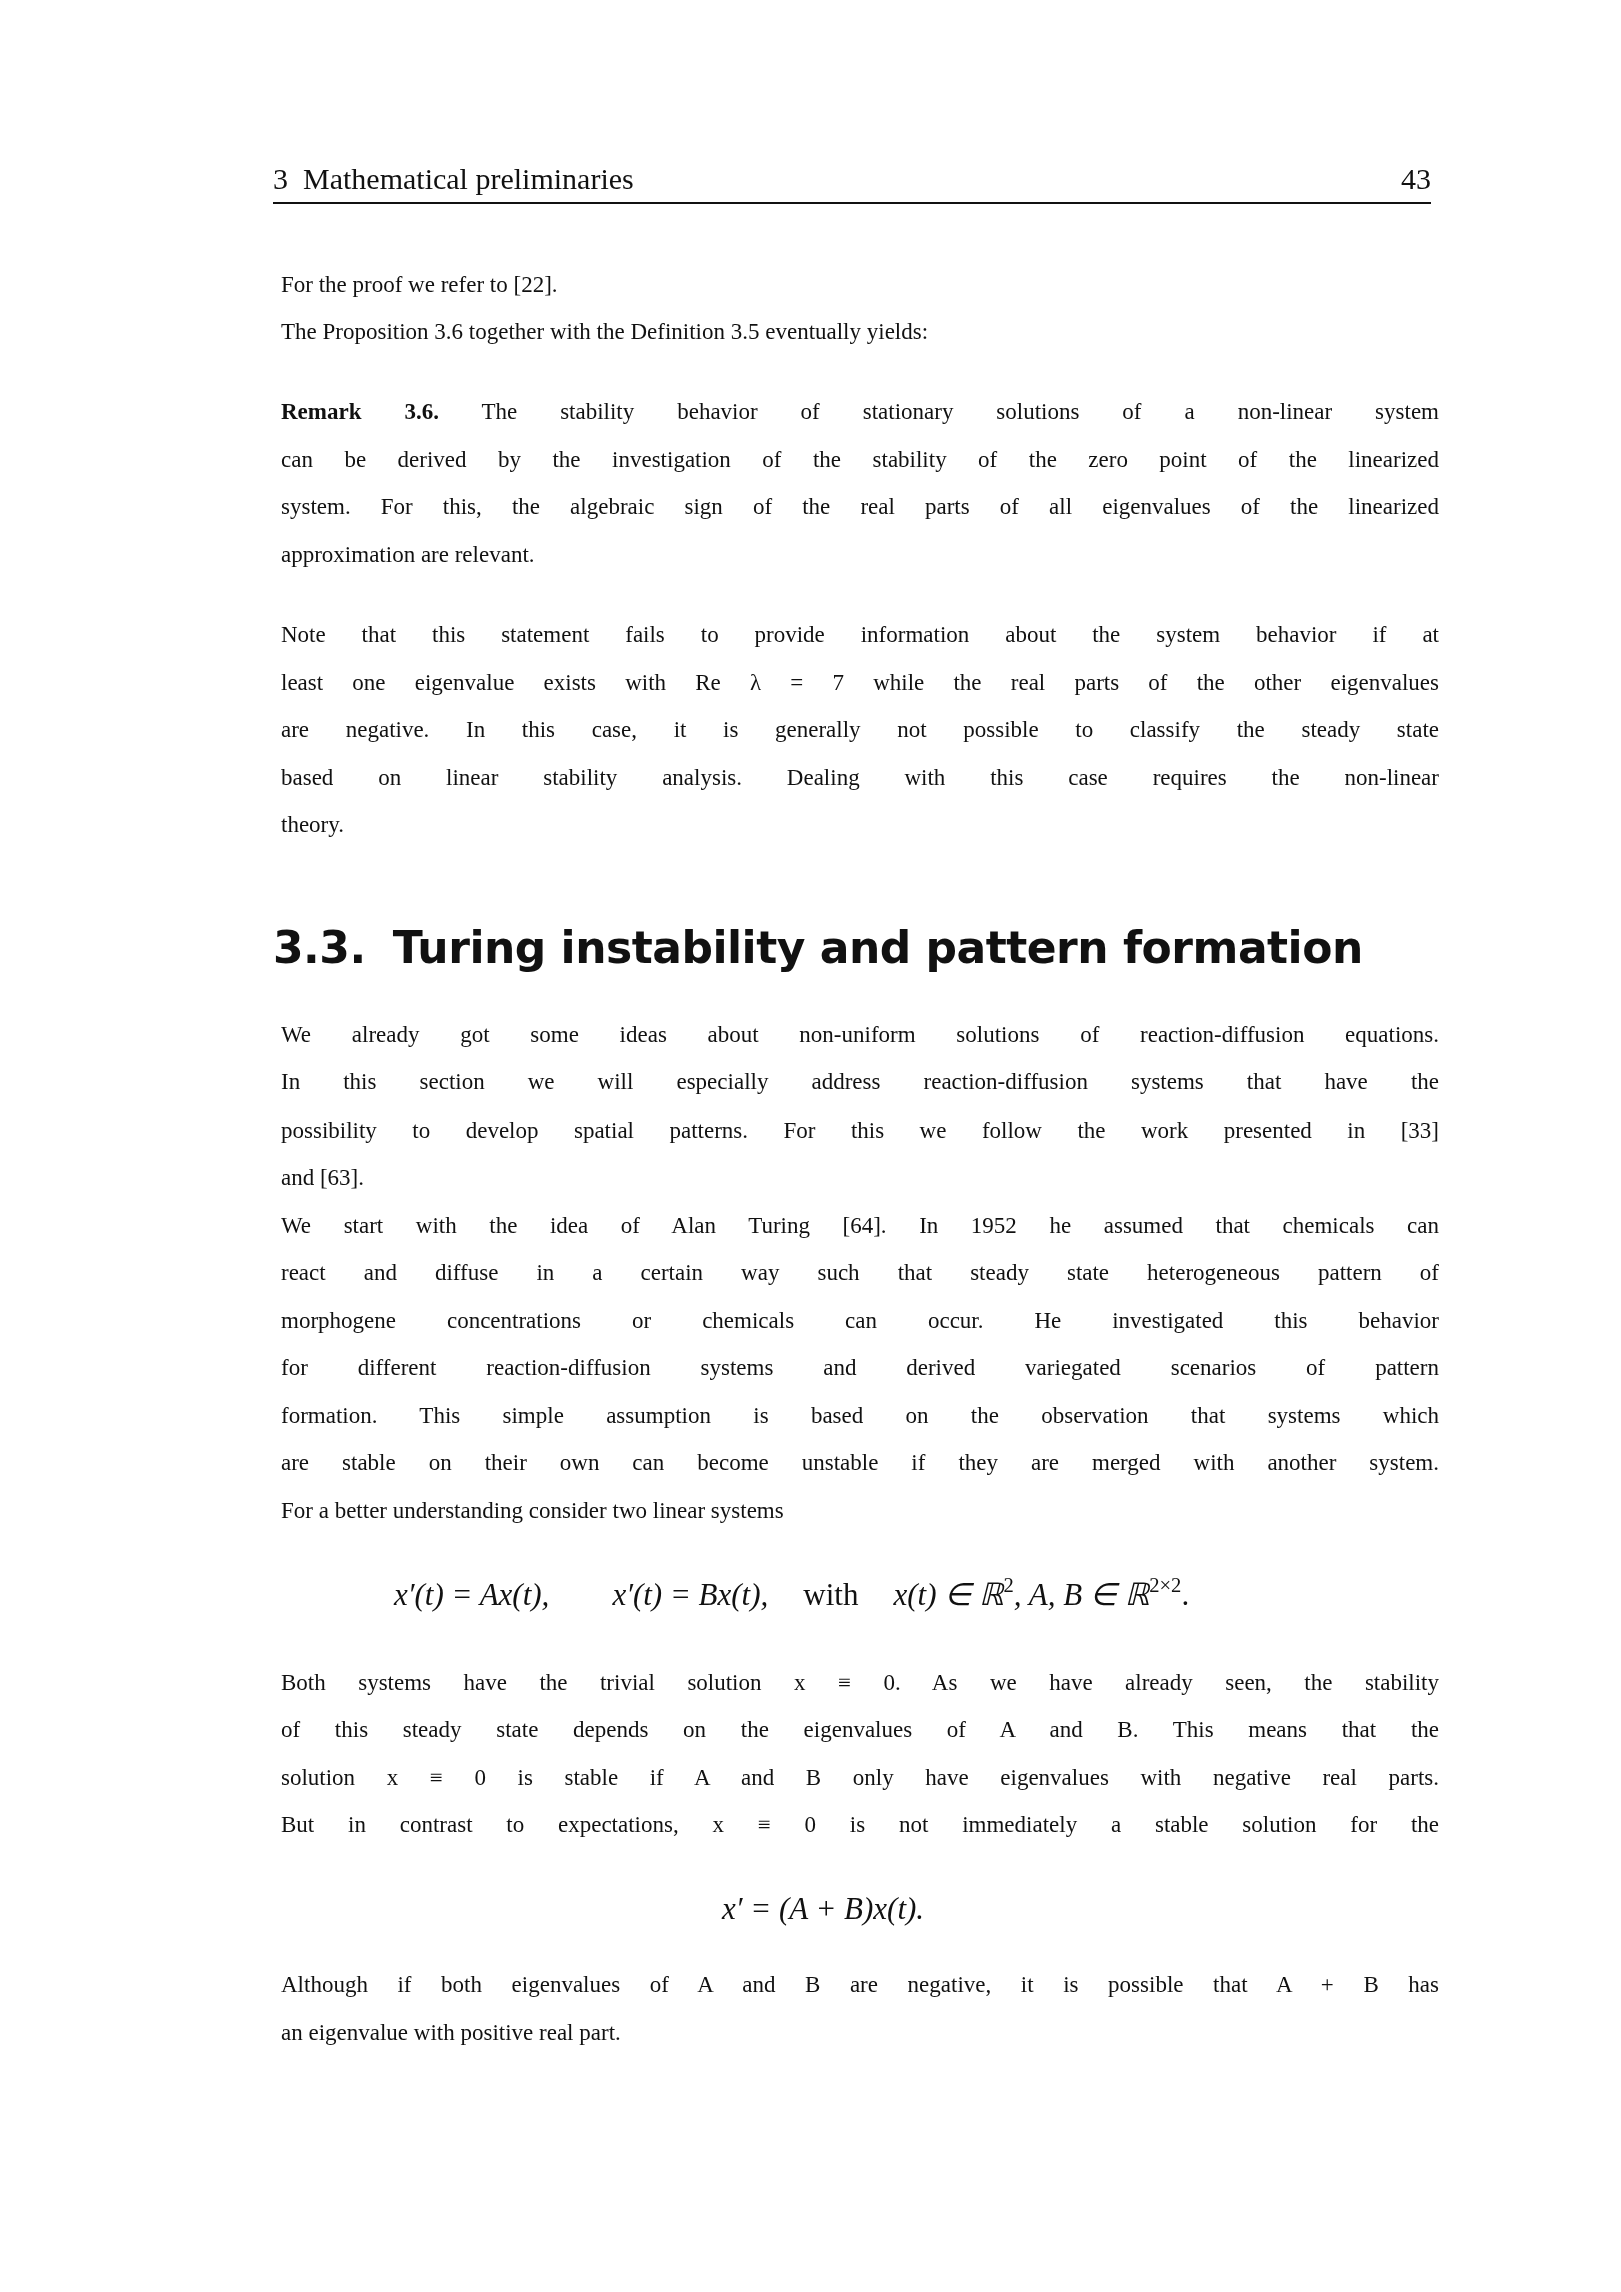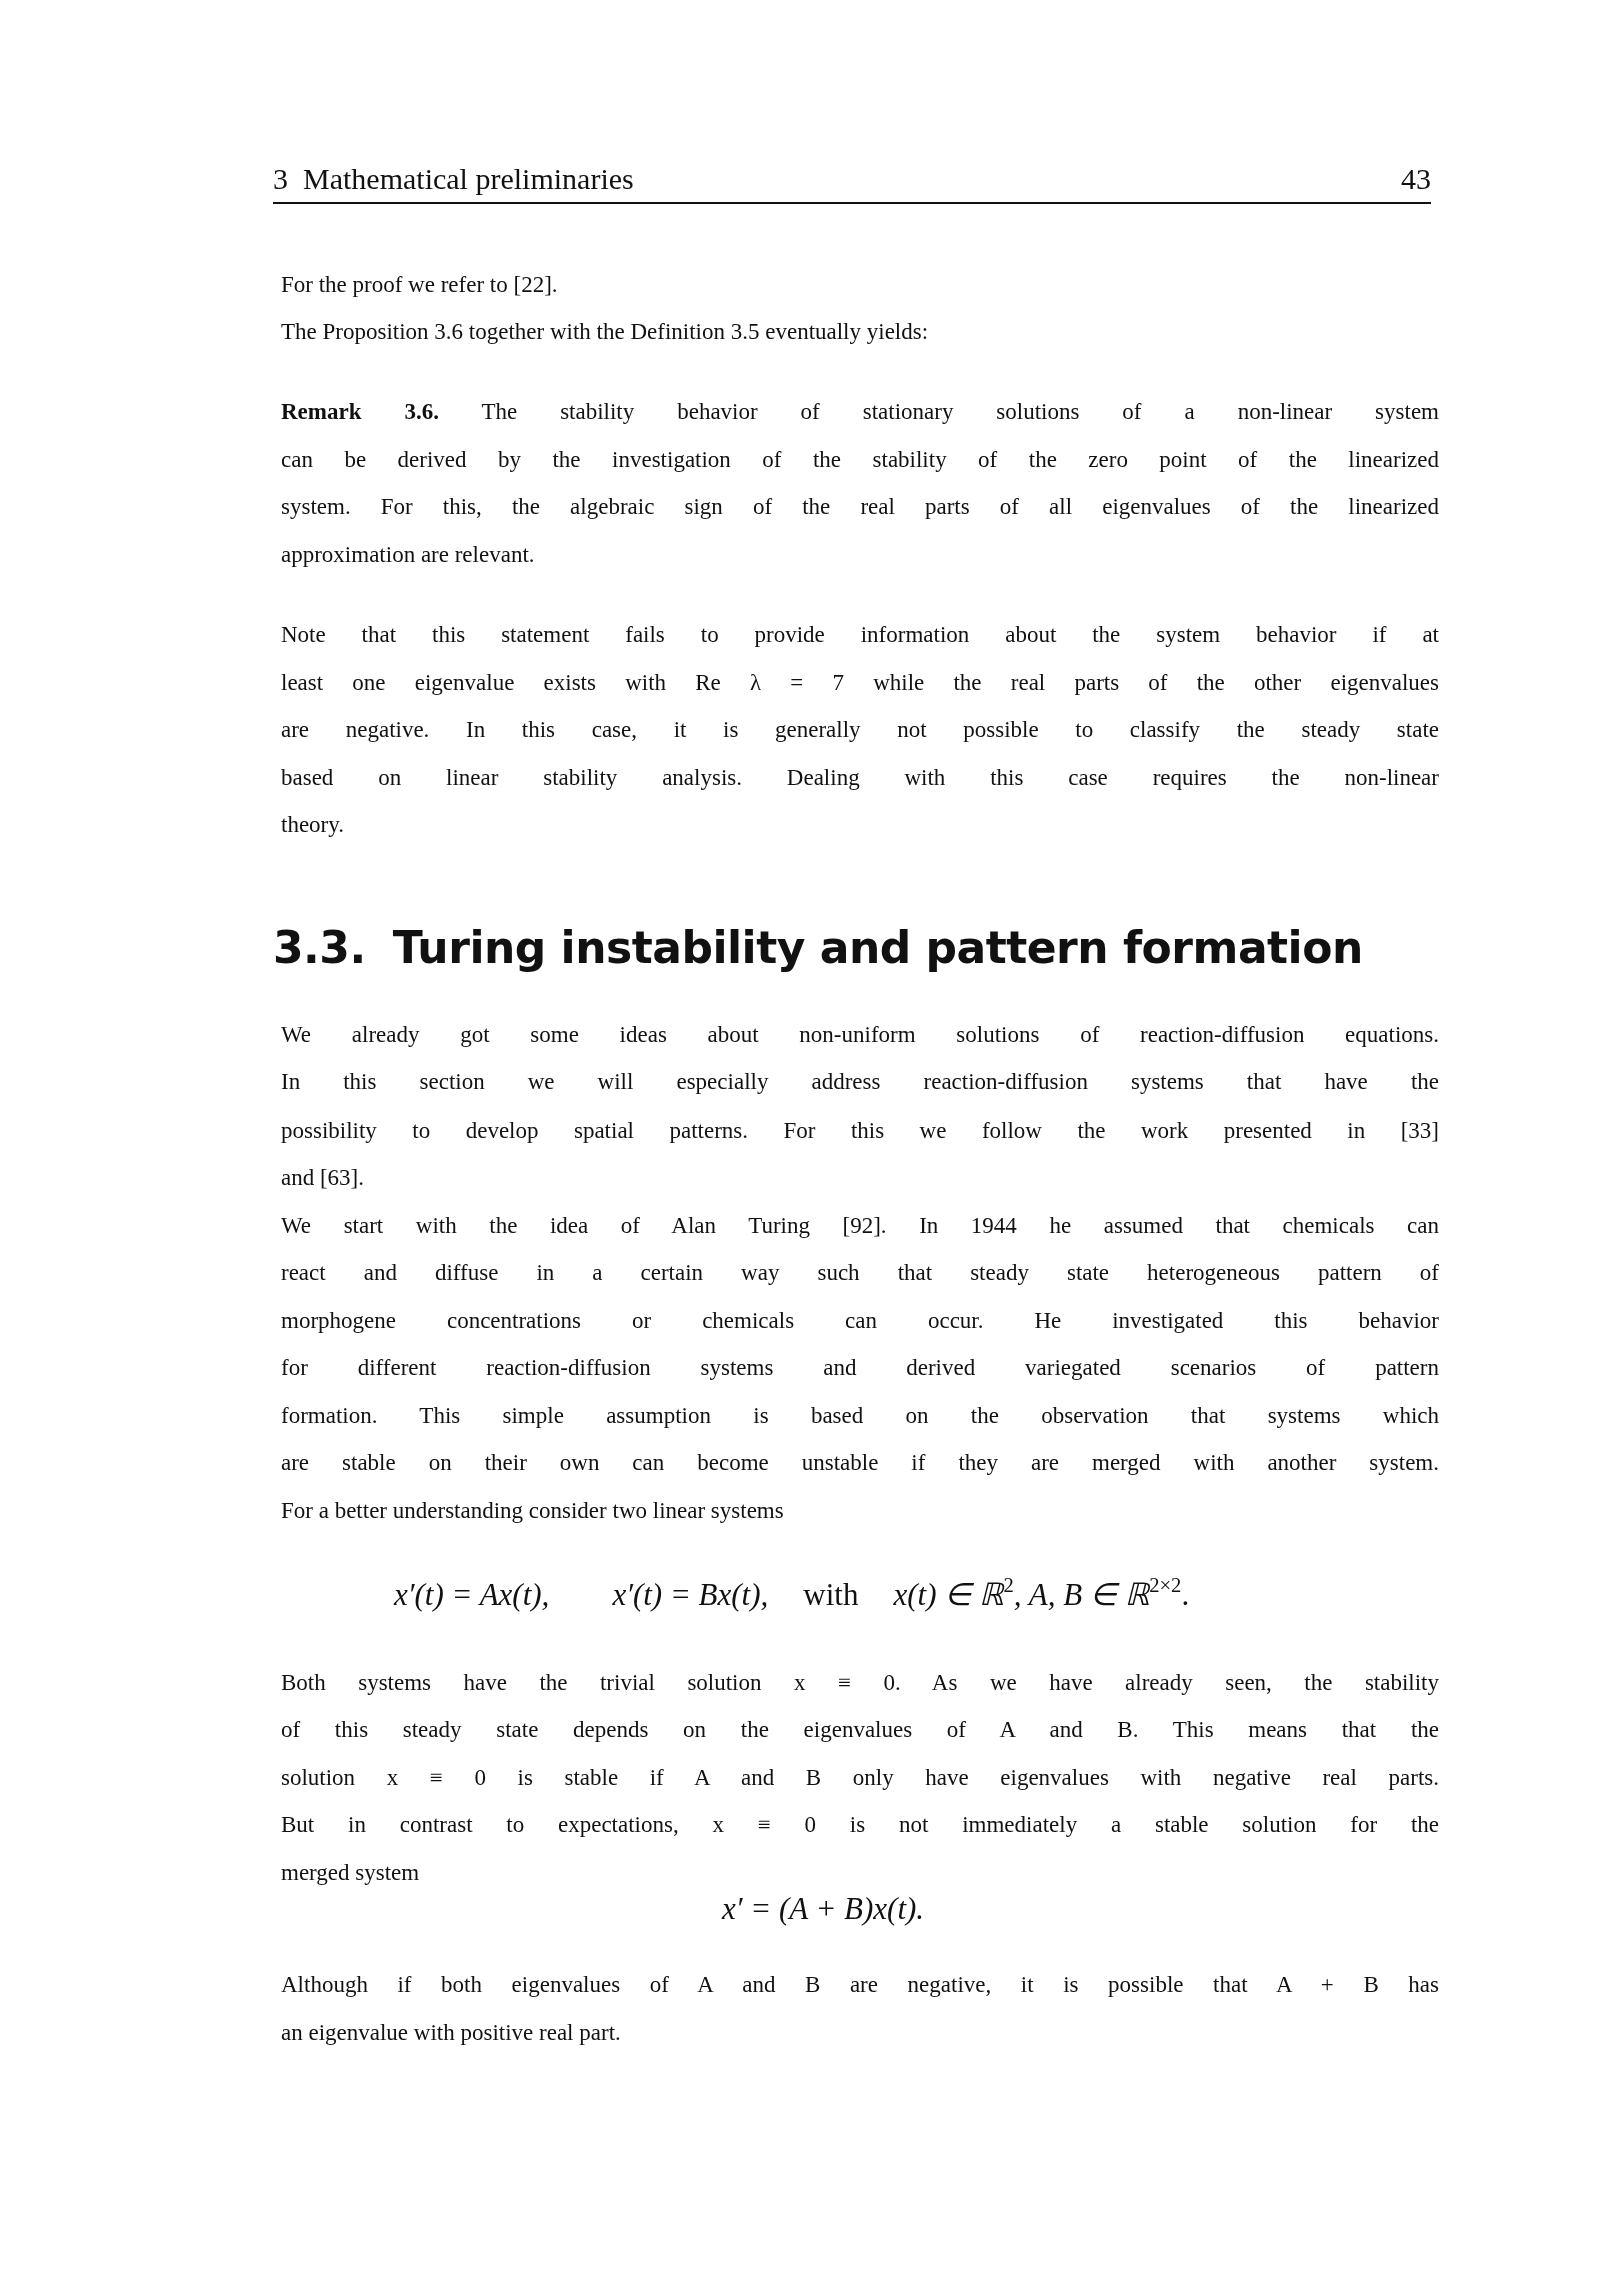--- a/index.html
+++ b/index.html
@@ -61,37 +61,36 @@
 
   <div class="section-title">
     <span class="num">3.3.</span><span>Turing instability and pattern formation</span>
   </div>
 
   <div class="line" style="top:1015px">We already got some ideas about non-uniform solutions of reaction-diffusion equations.</div>
   <div class="line" style="top:1062px">In this section we will especially address reaction-diffusion systems that have the</div>
   <div class="line" style="top:1111px">possibility to develop spatial patterns. For this we follow the work presented in [33]</div>
   <div class="line last" style="top:1158px">and [63].</div>
 
-  <div class="line" style="top:1206px">We start with the idea of Alan Turing [92]. In 1944 he assumed that chemicals can</div>
+  <div class="line" style="top:1206px">We start with the idea of Alan Turing [64]. In 1952 he assumed that chemicals can</div>
   <div class="line" style="top:1253px">react and diffuse in a certain way such that steady state heterogeneous pattern of</div>
   <div class="line" style="top:1301px">morphogene concentrations or chemicals can occur. He investigated this behavior</div>
   <div class="line" style="top:1348px">for different reaction-diffusion systems and derived variegated scenarios of pattern</div>
   <div class="line" style="top:1396px">formation. This simple assumption is based on the observation that systems which</div>
   <div class="line" style="top:1443px">are stable on their own can become unstable if they are merged with another system.</div>
   <div class="line last" style="top:1491px">For a better understanding consider two linear systems</div>
 
   <div class="eq" style="left:394px; top:1568px">
     <span class="m">x′(t) = Ax(t),</span><span class="gap1"></span><span class="m">x′(t) = Bx(t),</span><span class="gap2"></span><span>with</span><span class="gap2"></span><span class="m">x(t) ∈ ℝ</span><sup>2</sup><span class="m">, A, B ∈ ℝ</span><sup>2×2</sup><span>.</span>
   </div>
 
   <div class="line" style="top:1663px">Both systems have the trivial solution x ≡ 0. As we have already seen, the stability</div>
   <div class="line" style="top:1710px">of this steady state depends on the eigenvalues of A and B. This means that the</div>
   <div class="line" style="top:1758px">solution x ≡ 0 is stable if A and B only have eigenvalues with negative real parts.</div>
   <div class="line" style="top:1805px">But in contrast to expectations, x ≡ 0 is not immediately a stable solution for the</div>
-  <div class="line last" style="top:1853px">merged system</div>
 
   <div class="eq m" style="left:722px; top:1889px">x′ = (A + B)x(t).</div>
 
   <div class="line" style="top:1965px">Although if both eigenvalues of A and B are negative, it is possible that A + B has</div>
   <div class="line last" style="top:2013px">an eigenvalue with positive real part.</div>
 
 </div>
 
 
 </body></html>

